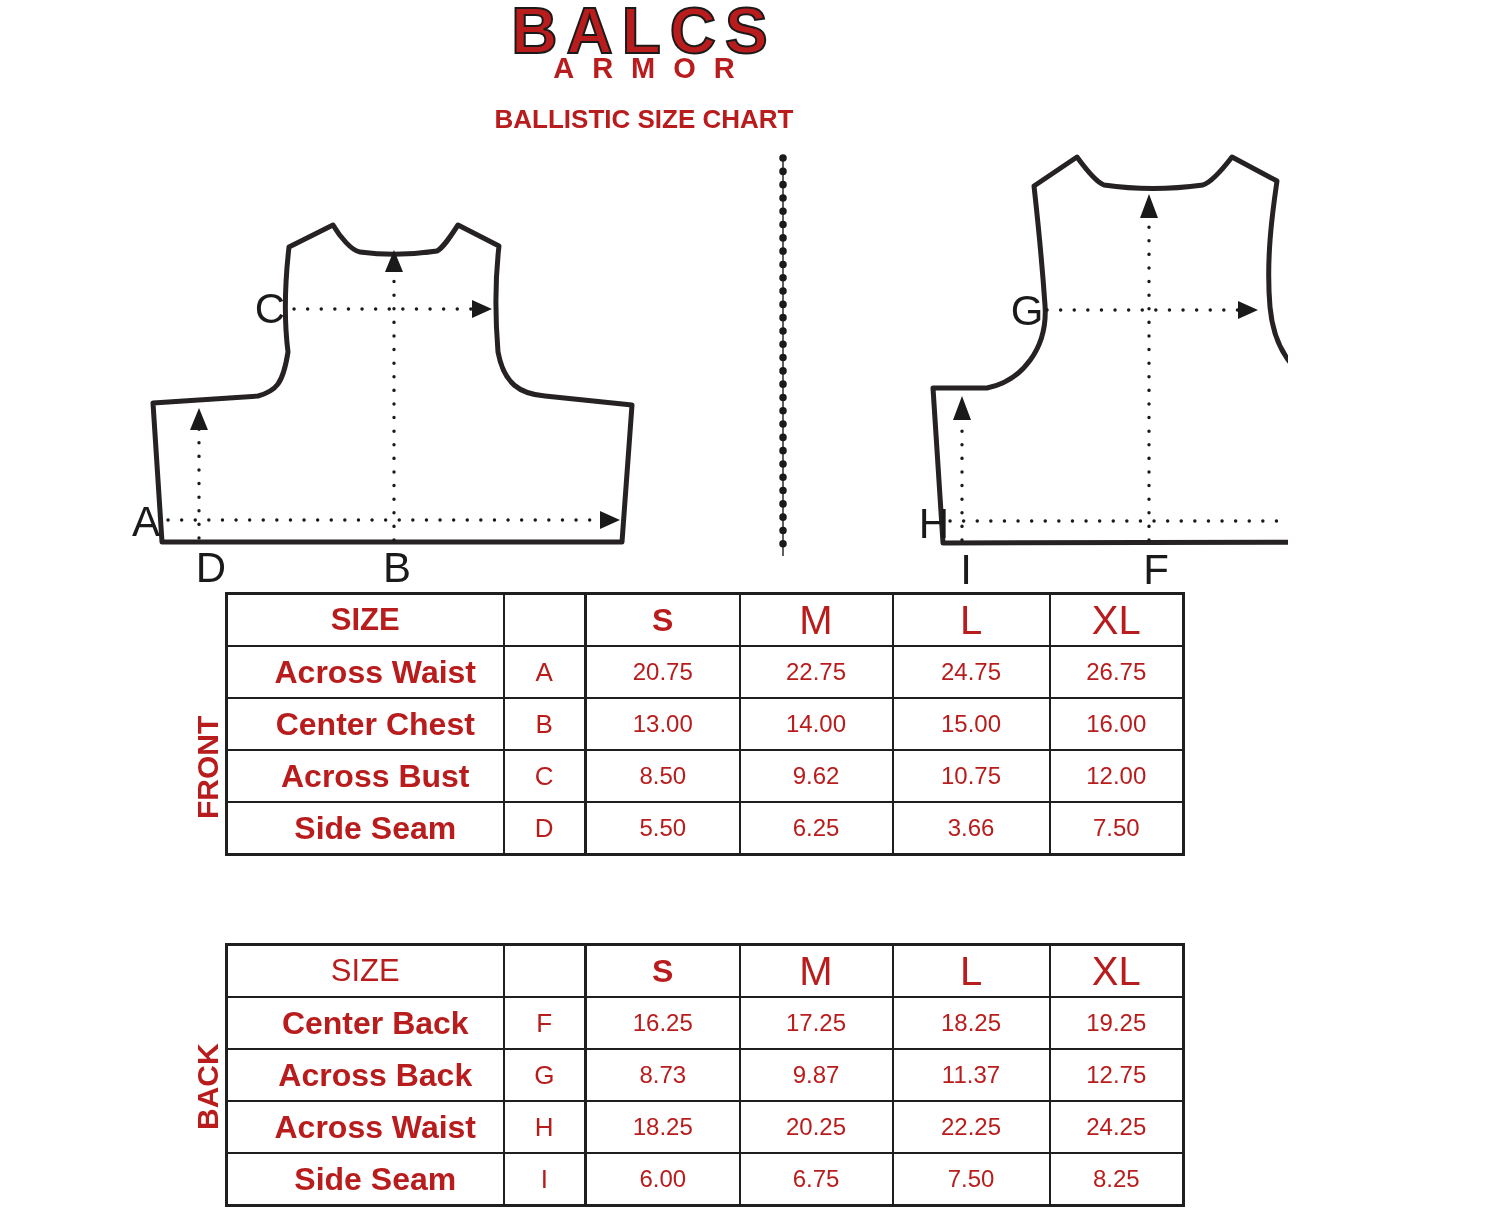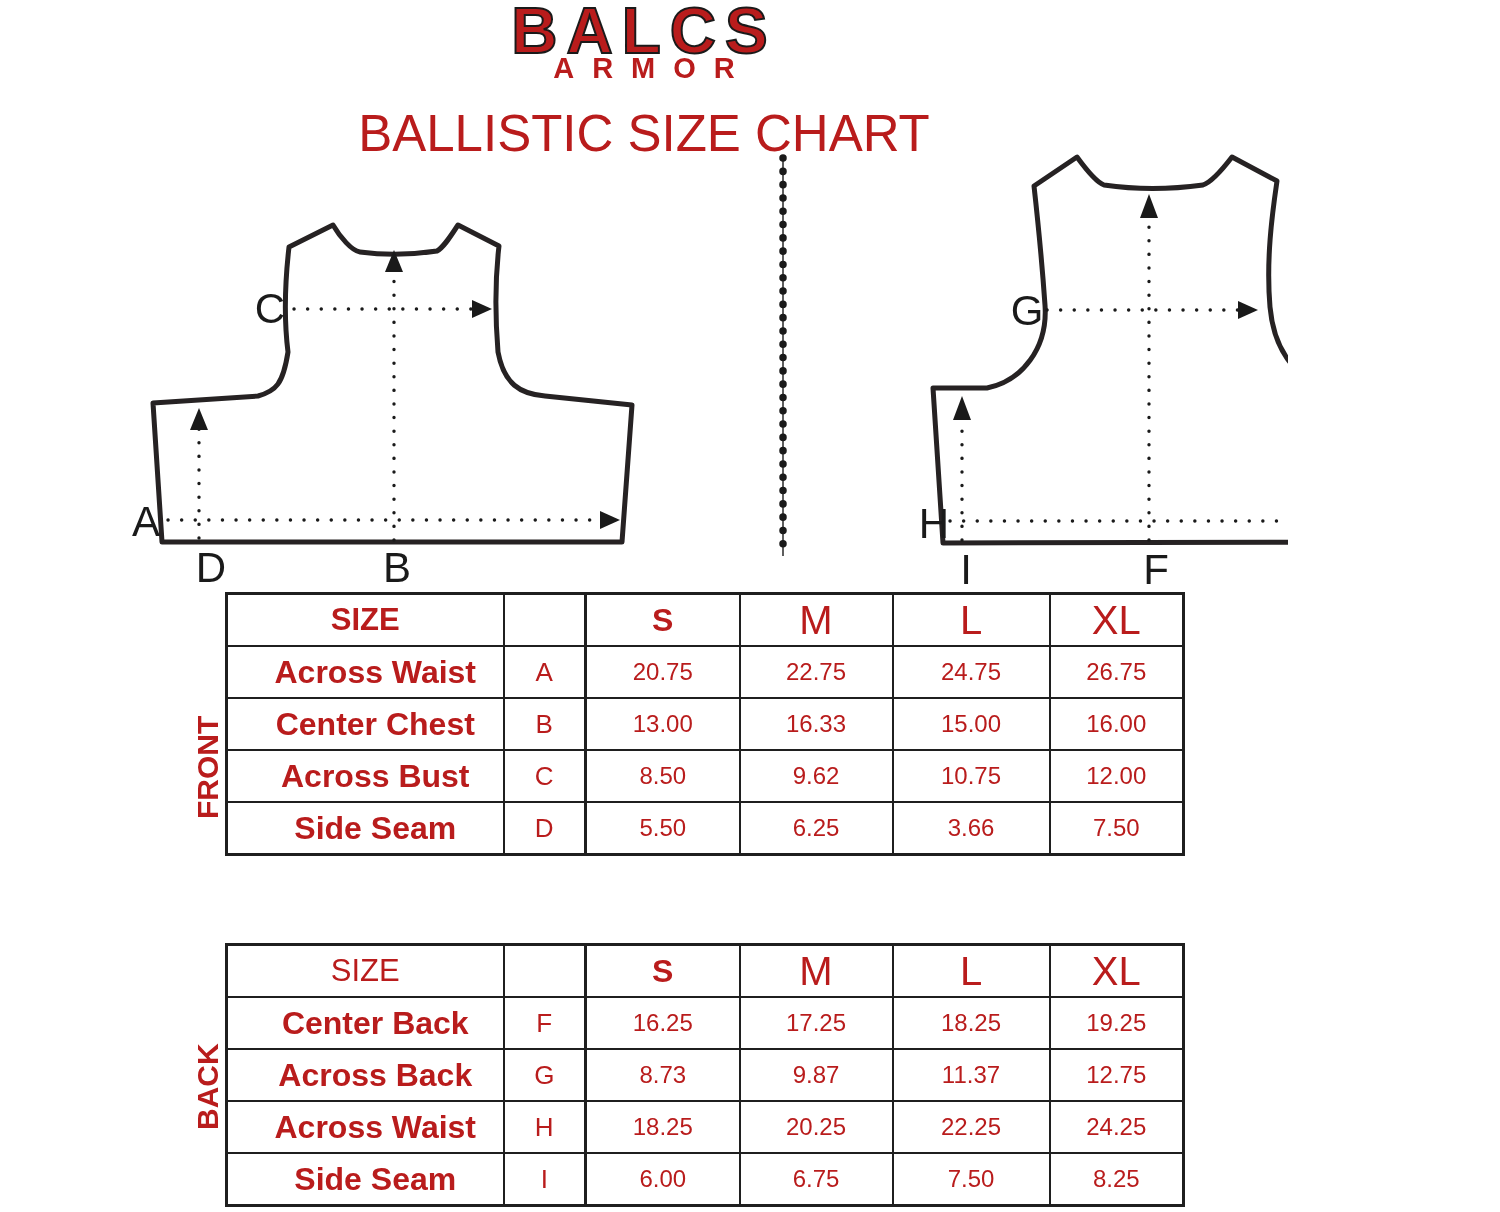--- a/index.html
+++ b/index.html
@@ -6,21 +6,21 @@
   .page{position:relative;width:1288px;height:1212px;background:#ffffff;overflow:hidden;
         font-family:"Liberation Sans",sans-serif;color:#b91c1c;}
 
   
   .logo-name{position:absolute;top:-6px;left:0;right:0;text-align:center;
              font-size:64px;font-weight:bold;letter-spacing:9px;
              -webkit-text-stroke:2px #1a1a1a;}
   .logo-sub{position:absolute;top:52px;left:0;right:0;text-align:center;
             font-size:29px;font-weight:bold;letter-spacing:18px;text-indent:18px;}
   .chart-title{position:absolute;top:104px;left:0;right:0;text-align:center;
-               font-size:51px;font-weight:normal;}
+               font-size:26px;font-weight:bold;}
 
   
   .diagram-svg{position:absolute;top:140px;left:0;width:1500px;height:460px;}
   .vest{fill:#ffffff;stroke:#262223;stroke-width:5;stroke-linejoin:round;}
   .measure{stroke:#1a1a1a;stroke-width:3.4;stroke-dasharray:0.1 13.5;stroke-linecap:round;fill:none;}
   .arrow{fill:#1a1a1a;}
   .dlabel{font-family:"Liberation Sans",sans-serif;font-size:42px;fill:#1a1a1a;}
   .divider-thin{stroke:#1a1a1a;stroke-width:1.4;}
   .divider-dots{stroke:#1a1a1a;stroke-width:7.5;stroke-dasharray:0.1 13.2;stroke-linecap:round;}
 
@@ -147,21 +147,21 @@
       <td class="letter-cell">A</td>
       <td class="value-cell s-divide">20.75</td>
       <td class="value-cell">22.75</td>
       <td class="value-cell">24.75</td>
       <td class="value-cell">26.75</td>
     </tr>
     <tr>
       <td class="label-cell">Center Chest</td>
       <td class="letter-cell">B</td>
       <td class="value-cell s-divide">13.00</td>
-      <td class="value-cell">16.33</td>
+      <td class="value-cell">14.00</td>
       <td class="value-cell">15.00</td>
       <td class="value-cell">16.00</td>
     </tr>
     <tr>
       <td class="label-cell">Across Bust</td>
       <td class="letter-cell">C</td>
       <td class="value-cell s-divide">8.50</td>
       <td class="value-cell">9.62</td>
       <td class="value-cell">10.75</td>
       <td class="value-cell">12.00</td>

